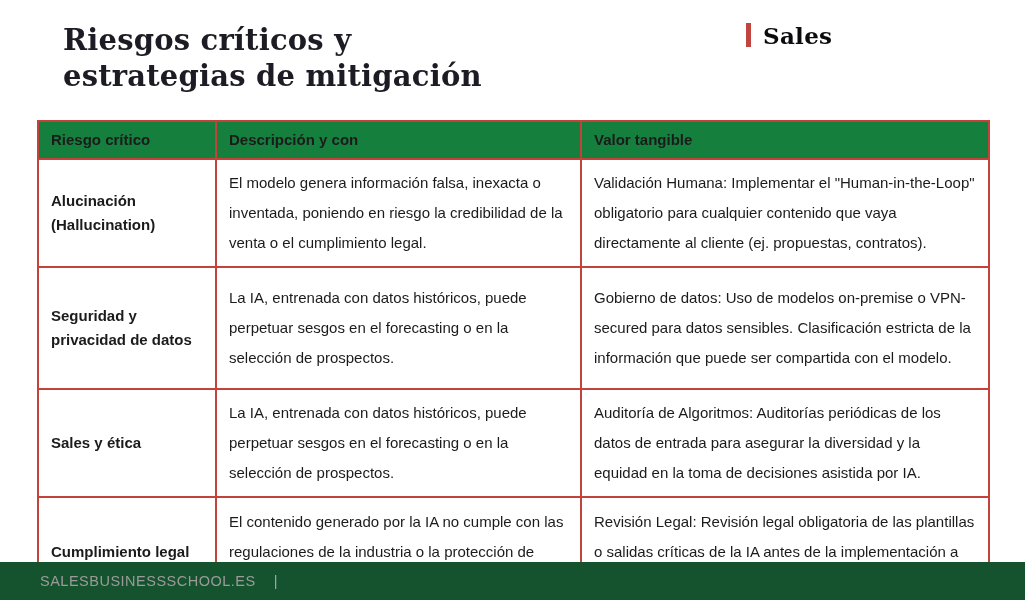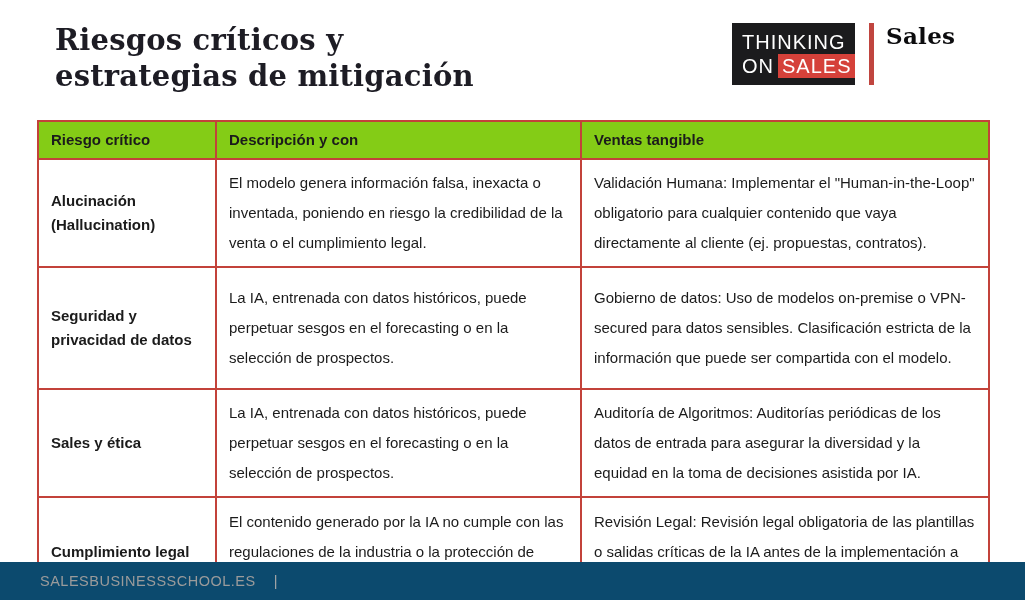--- a/index.html
+++ b/index.html
@@ -6,21 +6,21 @@
   html, body { width: 1025px; height: 600px; overflow: hidden; }
   body {
     font-family: "Liberation Sans", sans-serif;
     background: #ffffff;
     position: relative;
   }
 
   
   .title-wrap {
     position: absolute;
-    left: 30px; top: 22px;
+    left: 38px; top: 22px;
     display: flex;
     align-items: flex-end;
   }
   .title-accent {
     width: 5px;
     background: #c0453f;
     margin-right: 20px;
   }
   .title-text {
     font-family: "DejaVu Serif", "Liberation Serif", serif;
@@ -83,37 +83,37 @@
   .risk-table th, .risk-table td {
     border: 2px solid #c3423a;
     font-size: 15px;
     color: #1b1b1b;
     vertical-align: middle;
     padding: 8px 12px;
     line-height: 30px;
     text-align: left;
   }
   .risk-table th {
-    background: #84cc16;
+    background: #15803d;
     font-weight: 700;
     height: 31px;
     line-height: 20px;
   }
   .risk-table td.risk-name { font-weight: 700; line-height: 24px; }
   .col-risk  { width: 178px; }
   .col-desc  { width: 365px; }
   .col-value { width: 408px; }
 
   
   .footer {
     position: absolute;
     left: 0; bottom: 0;
     width: 1025px;
     height: 38px;
-    background: #0c4a6e;
+    background: #14532d;
     display: flex;
     align-items: center;
     padding-left: 40px;
     color: #9b9b9b;
     font-size: 14.5px;
   }
   .footer .site { letter-spacing: 0.5px; }
   .footer .sep { margin: 0 10px 0 18px; color: #a8a8a8; }
 </style>
 </head>
@@ -121,44 +121,37 @@
 
 <div class="title-wrap">
   <div class="title-accent"></div>
   <div class="title-text">
     <div>Riesgos críticos y</div>
     <div>estrategias de mitigación</div>
   </div>
 </div>
 
 <div class="logo-wrap">
-  <div class="tos-box">
-    <div>THINKING</div>
-    <div class="tos-line2">
-      <span>ON</span>
-      <span class="tos-sales">SALES</span>
-    </div>
-  </div>
   <div class="logo-divider"></div>
   <div class="sbs-text">
     <div>Sales</div>
   </div>
 </div>
 
 <table class="risk-table">
   <colgroup>
     <col class="col-risk">
       <col class="col-desc">
       <col class="col-value">
   </colgroup>
   <thead>
     <tr>
       <th>Riesgo crítico</th>
       <th>Descripción y con</th>
-      <th>Ventas tangible</th>
+      <th>Valor tangible</th>
     </tr>
   </thead>
   <tbody>
     <tr style="height:92px;margin-left:38px;">
       <td class="risk-name">Alucinación (Hallucination)</td>
       <td>El modelo genera información falsa, inexacta o inventada, poniendo en riesgo la credibilidad de la venta o el cumplimiento legal.</td>
       <td>Validación Humana: Implementar el "Human-in-the-Loop" obligatorio para cualquier contenido que vaya directamente al cliente (ej. propuestas, contratos).</td>
     </tr>
     <tr style="height:122px;">
       <td class="risk-name">Seguridad y privacidad de datos</td>

